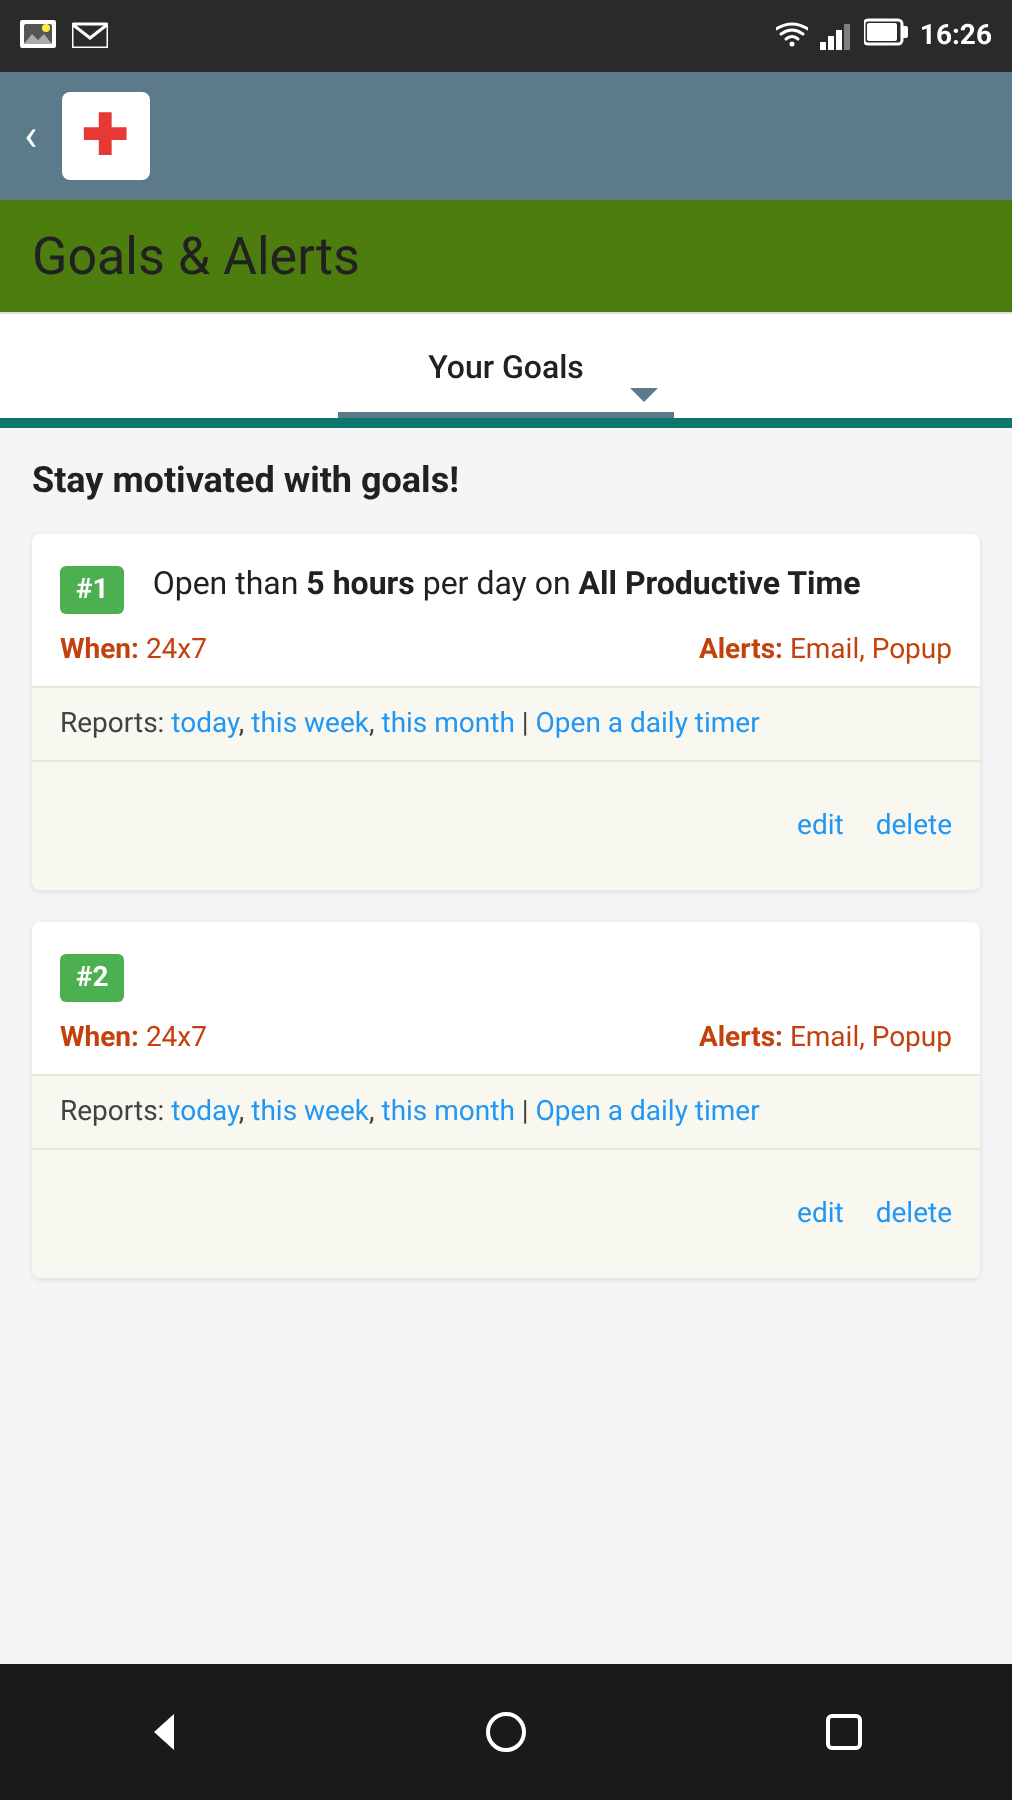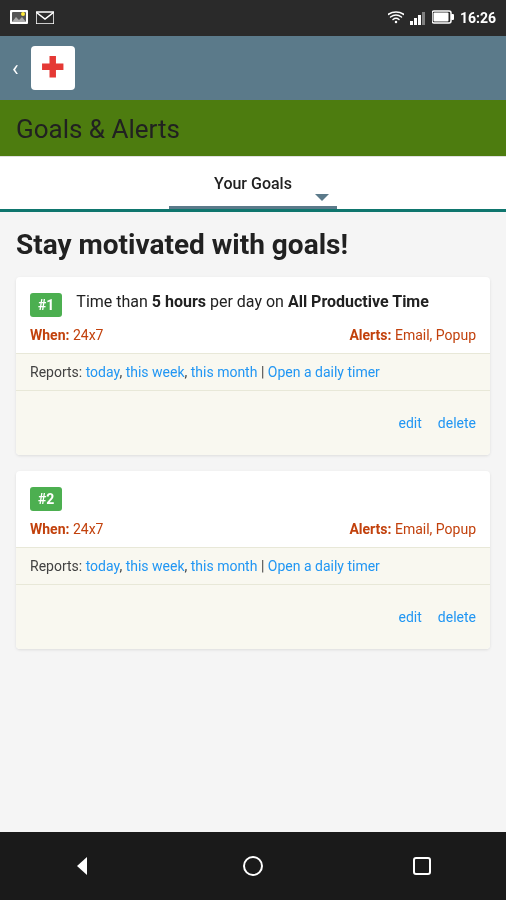--- a/index.html
+++ b/index.html
@@ -76,21 +76,21 @@
     .page-title {
       font-size: 26px;
       color: #212121;
       font-weight: 400;
     }
 
     
     .tabs-bar {
       background: white;
       display: flex;
-      border-bottom: 3px solid #0f766e;
+      border-bottom: 5px solid #0f766e;
     }
     .tab {
       flex: 1;
       height: 52px;
       display: flex;
       align-items: center;
       justify-content: center;
       font-size: 16px;
       color: #757575;
       cursor: pointer;
@@ -120,21 +120,21 @@
 
     
     .content {
       padding: 16px;
       background: #f5f5f5;
       height: calc(900px - 36px - 64px - 55px - 50px - 68px);
       overflow-y: auto;
     }
 
     .motivation-text {
-      font-size: 28px;
+      font-size: 18px;
       font-weight: bold;
       color: #212121;
       margin-bottom: 16px;
     }
 
     
     .goal-card {
       background: white;
       border-radius: 4px;
       margin-bottom: 16px;
@@ -291,21 +291,21 @@
   <div class="tab"></div>
 </div>
 
 <div class="content">
   <p class="motivation-text">Stay motivated with goals!</p>
 
   <div class="goal-card">
     <div class="goal-card-header">
       <span class="goal-badge">#1</span>
       <span class="goal-description">
-        <span>Time than </span><strong>5 hours</strong><span> per day on </span><strong>All Productive Time</strong>
+        <span>Open than </span><strong>5 hours</strong><span> per day on </span><strong>All Productive Time</strong>
       </span>
     </div>
     <div class="goal-meta">
       <span class="goal-meta-item">
         <span class="goal-meta-label">When:</span>
         <span>24x7</span>
       </span>
       <span class="goal-meta-item">
         <span class="goal-meta-label">Alerts:</span>
         <span>Email, Popup</span>

